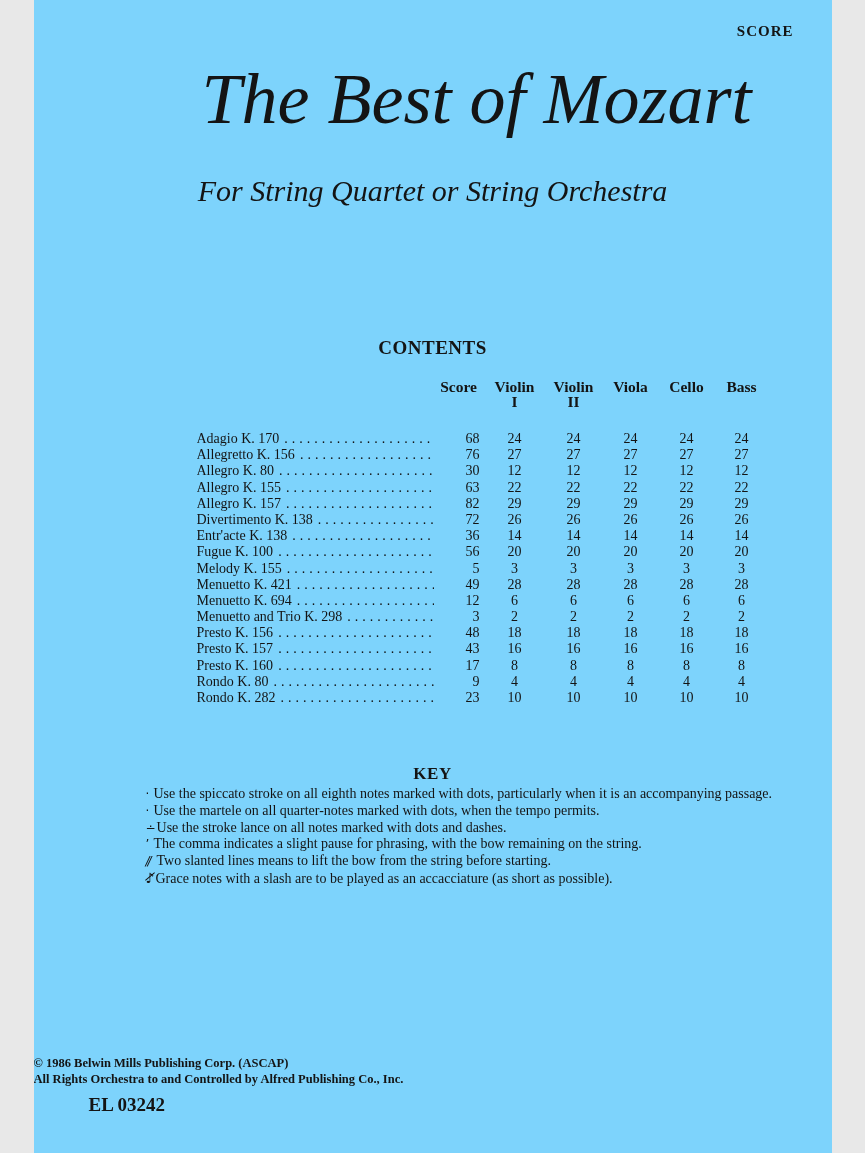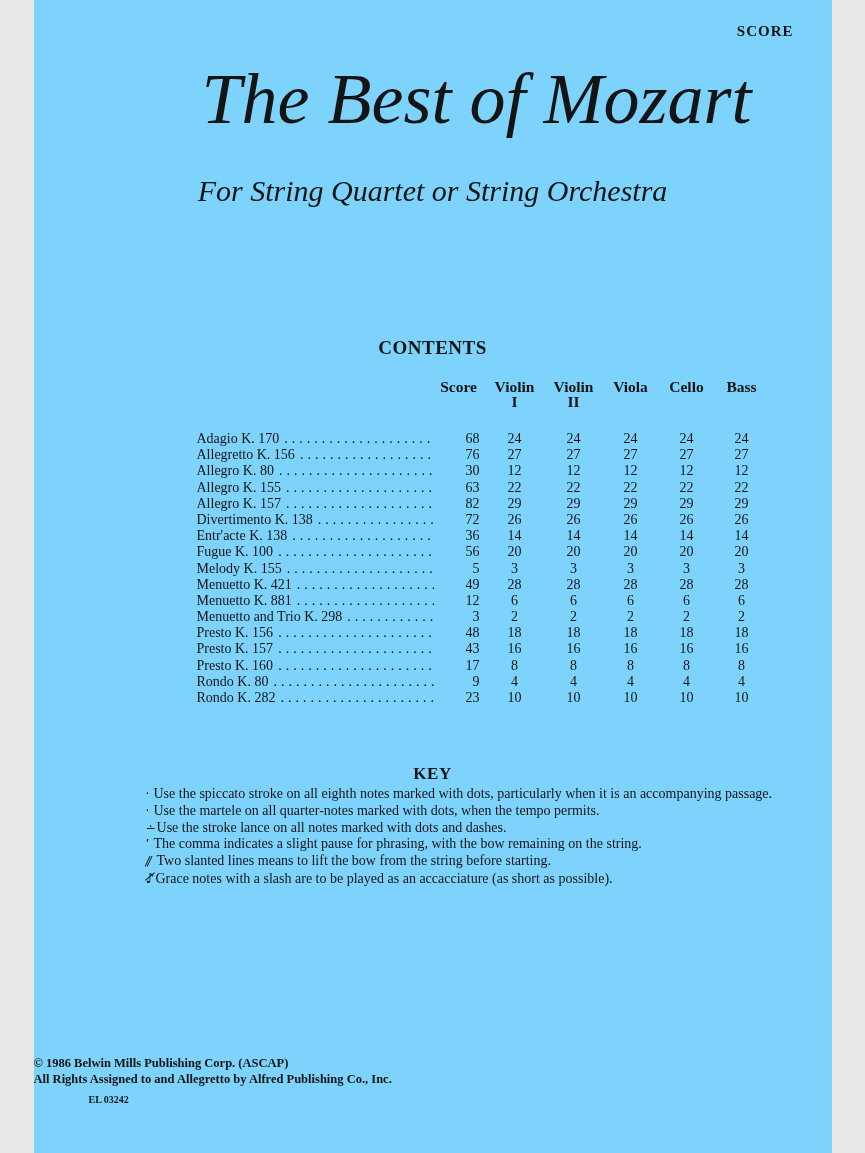--- a/index.html
+++ b/index.html
@@ -167,21 +167,21 @@
     width: 100%;
     font-weight: bold;
     font-size: 12.5px;
     line-height: 15.5px;
   }
   .catalog-number {
     position: absolute;
     top: 1094px;
     left: 55px;
     font-weight: bold;
-    font-size: 10px;
+    font-size: 19px;
   }
 </style>
 </head>
 <body>
 
 <div class="page" data-name="score-title-page">
 
   <div class="corner-label" data-name="corner-part-label">SCORE</div>
 
   <div class="main-title" data-name="page-title">The Best of Mozart</div>
@@ -344,21 +344,21 @@
     <div class="pcell score page-cell" data-name="score-page-number">49</div>
     <div class="pcell page-cell" data-name="violin1-page-number">28</div>
     <div class="pcell page-cell" data-name="violin2-page-number">28</div>
     <div class="pcell page-cell" data-name="viola-page-number">28</div>
     <div class="pcell page-cell" data-name="cello-page-number">28</div>
     <div class="pcell page-cell" data-name="bass-page-number">28</div>
   </div>
 
   <div class="content-row" data-name="table-row">
     <div class="row-title-cell" data-name="row-title-cell">
-      <span class="row-title" data-name="piece-title">Menuetto K. 881</span>
+      <span class="row-title" data-name="piece-title">Menuetto K. 694</span>
       <span class="leader" data-name="leader-dots"></span>
     </div>
     <div class="pcell score page-cell" data-name="score-page-number">12</div>
     <div class="pcell page-cell" data-name="violin1-page-number">6</div>
     <div class="pcell page-cell" data-name="violin2-page-number">6</div>
     <div class="pcell page-cell" data-name="viola-page-number">6</div>
     <div class="pcell page-cell" data-name="cello-page-number">6</div>
     <div class="pcell page-cell" data-name="bass-page-number">6</div>
   </div>
 
@@ -464,18 +464,18 @@
     <span class="sym" data-name="slanted-lines-icon">//</span><span class="key-text" data-name="key-item-text">Two slanted lines means to lift the bow from the string before starting.</span>
   </div>
 
   <div class="key-item" data-name="key-item">
     <span class="sym" data-name="grace-note-icon">♪</span><span class="key-text" data-name="key-item-text">Grace notes with a slash are to be played as an accacciature (as short as possible).</span>
   </div>
 </div>
 
   <div class="footer" data-name="footer">
     <div data-name="copyright-line">© 1986 Belwin Mills Publishing Corp. (ASCAP)</div>
-    <div data-name="rights-line-1">All Rights Assigned to and Allegretto by Alfred Publishing Co., Inc.</div>
+    <div data-name="rights-line-1">All Rights Orchestra to and Controlled by Alfred Publishing Co., Inc.</div>
   </div>
 
   <div class="catalog-number" data-name="catalog-number">EL 03242</div>
 
 </div>
 
 </body></html>

